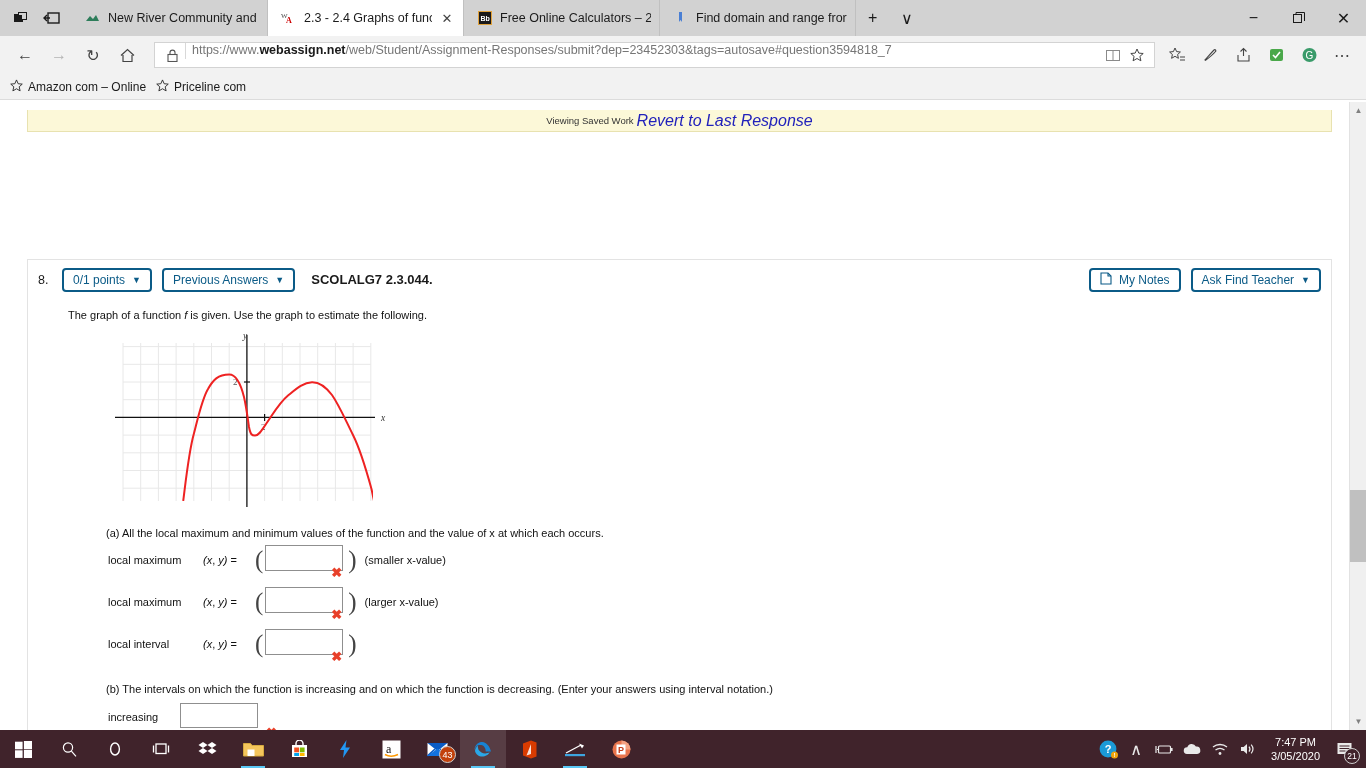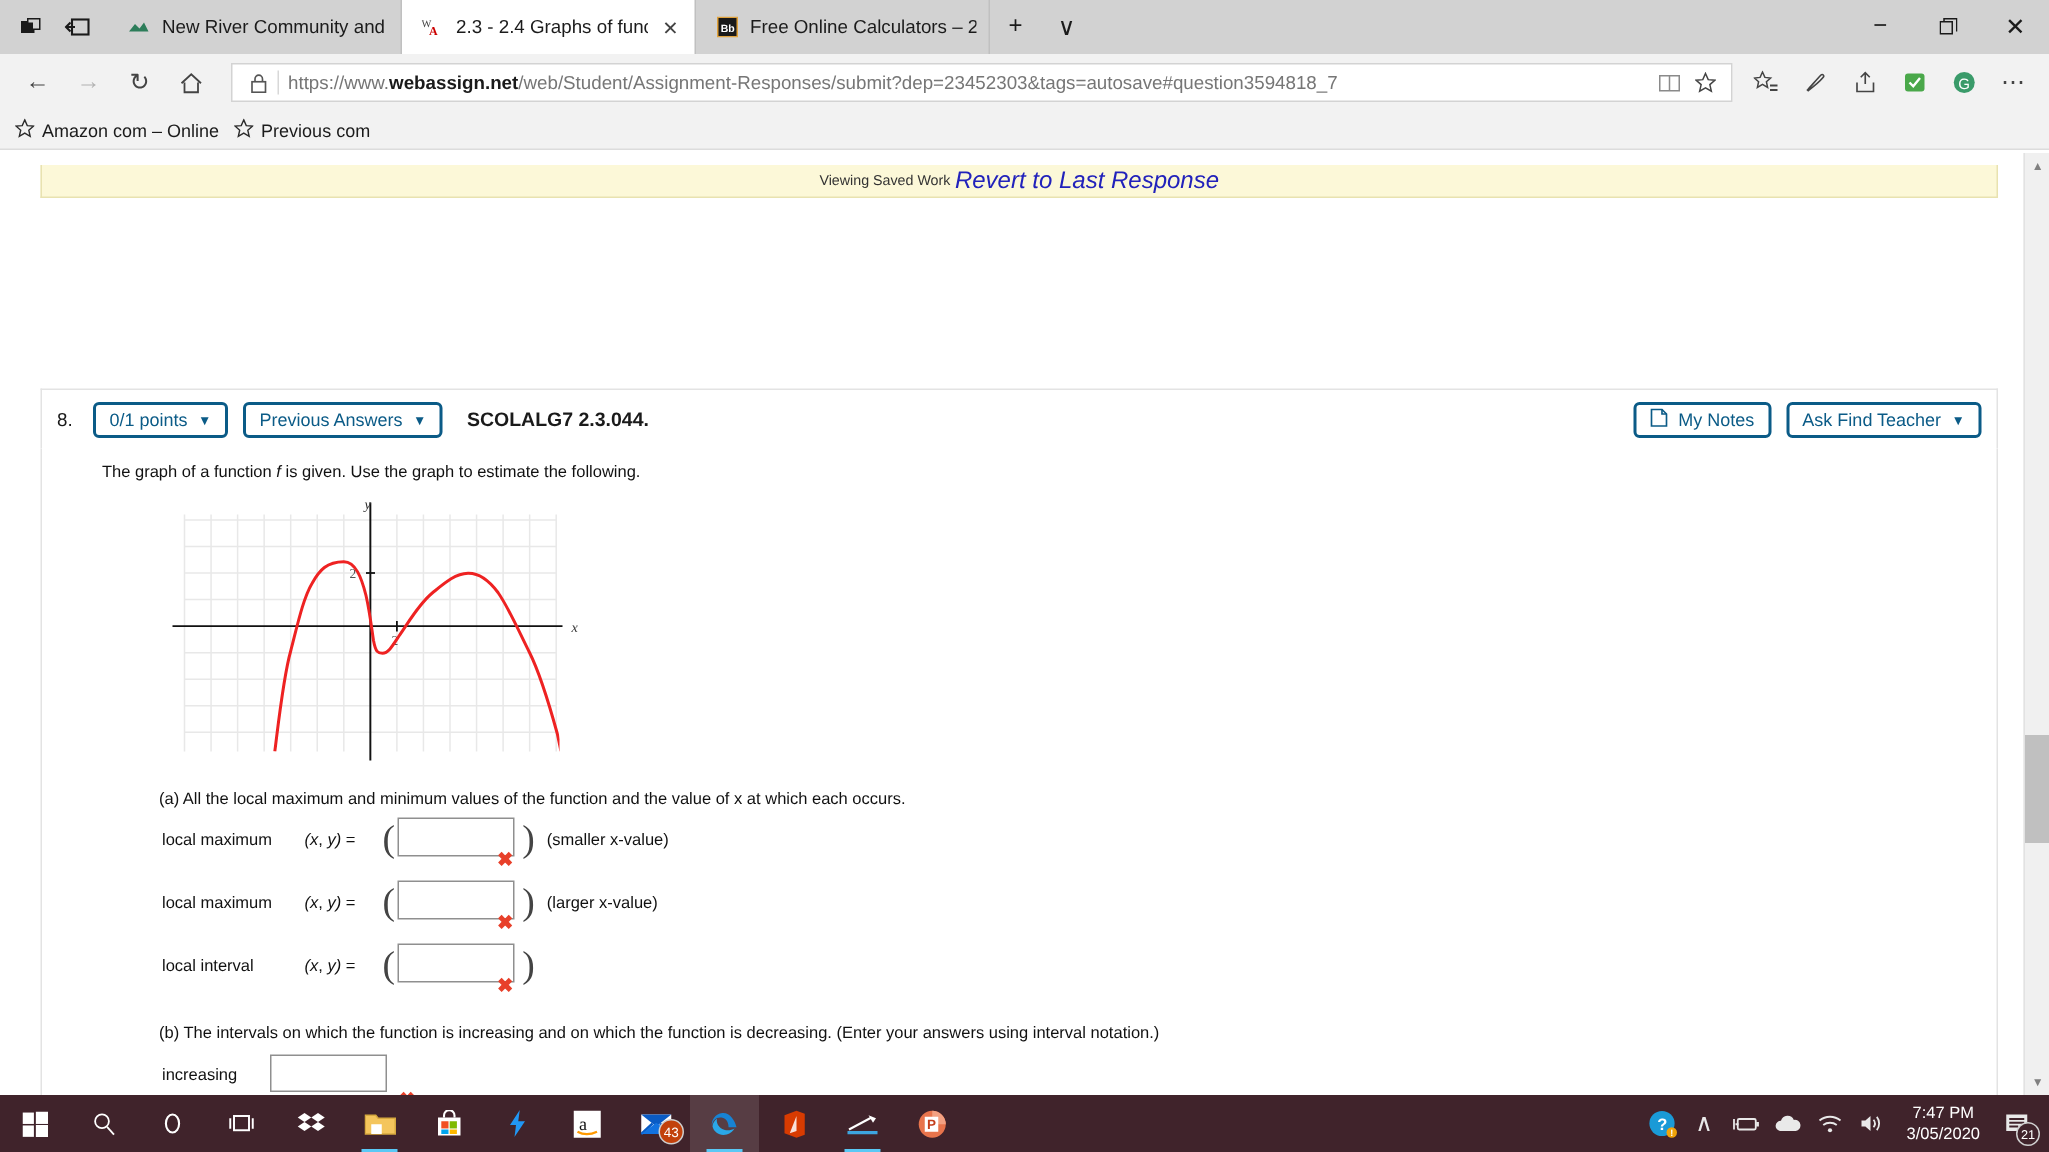--- a/index.html
+++ b/index.html
@@ -41,21 +41,21 @@
   }
   .wincontrols { position:absolute; right:0; top:0; height:36px; display:flex; }
   .wincontrols div { width:45px; height:36px; display:flex; align-items:center; justify-content:center; color:#1a1a1a; }
   .wincontrols div:last-child { }
 
   .navbar { height:38px; background:#f2f2f2; display:flex; align-items:center; padding:0 8px; }
   .nav-btn { width:34px; height:34px; display:flex; align-items:center; justify-content:center; color:#444; }
   .nav-btn.disabled { color:#b4b4b4; }
   .urlbar {
     flex:1 1 auto; height:26px; background:#ffffff; border:1px solid #d3d3d3;
-    display:flex; align-items:center; margin:0 6px 0 10px; padding:0 6px;
+    display:flex; margin:0 6px 0 10px; padding:0 6px;
   }
   .url-lock { width:22px; display:flex; align-items:center; justify-content:center; color:#555; font-size:12px; }
   .url-sep { width:1px; height:16px; background:#d8d8d8; margin:0 6px 0 2px; }
   .url-text { font-size:12.5px; color:#767676; white-space:nowrap; overflow:hidden; }
   .url-text b { color:#1a1a1a; font-weight:600; }
   .url-right { display:flex; align-items:center; gap:2px; margin-left:auto; }
   .url-ico { width:22px; height:22px; display:flex; align-items:center; justify-content:center; color:#555; }
   .nav-right { display:flex; align-items:center; gap:1px; }
   .nav-right .nav-btn { width:32px; }
 
@@ -214,20 +214,28 @@
     <div class="tab">
       <span class="favicon">
         <svg width="14" height="14" viewBox="0 0 14 14">
             <rect x="0.5" y="0.5" width="13" height="13" fill="#1a1a1a" stroke="#e0a23c" stroke-width="1"></rect>
             <text x="2.5" y="10" font-size="7" fill="#ffffff" font-family="Liberation Sans, sans-serif" font-weight="bold">Bb</text>
           </svg>
       </span>
       <span class="tab-title">Free Online Calculators – 2C</span>
     </div>
 
+    <div class="tab">
+      <span class="favicon">
+        <svg width="8" height="14" viewBox="0 0 8 14">
+            <path d="M2 1 h3 v10 l-1.5 -2 l-1.5 2 z" fill="#4a7fd4"></path>
+          </svg>
+      </span>
+      <span class="tab-title">Find domain and range fror</span>
+    </div>
 
     <div class="newtab-btn">+</div>
     <div class="tabmenu-btn">∨</div>
 
     <div class="wincontrols">
       <div>−</div>
       <div>
         <svg width="12" height="12" viewBox="0 0 12 12">
             <rect x="0.5" y="2.5" width="8" height="8" fill="none" stroke="#1a1a1a"></rect>
             <path d="M3 2.5 V0.5 H11.5 V9" fill="none" stroke="#1a1a1a"></path>
@@ -312,21 +320,21 @@
           </svg>
       </span>
       <span class="bm-label">Amazon com – Online</span>
     </div>
     <div class="bm">
       <span class="bm-star">
         <svg width="13" height="13" viewBox="0 0 14 14">
             <path d="M7 1 L8.8 5.1 L13.2 5.5 L9.9 8.4 L10.9 12.8 L7 10.5 L3.1 12.8 L4.1 8.4 L0.8 5.5 L5.2 5.1 Z" fill="none" stroke="#2b2b2b" stroke-width="1"></path>
           </svg>
       </span>
-      <span class="bm-label">Previous com</span>
+      <span class="bm-label">Priceline com</span>
     </div>
   </div>
 
   <div class="viewport">
     <div class="page">
 
       <div class="savedbar-top-white"></div>
       <div class="savedbar">
         <span class="sb-inner">Viewing Saved Work</span>
         <a class="sb-link">Revert to Last Response</a>

